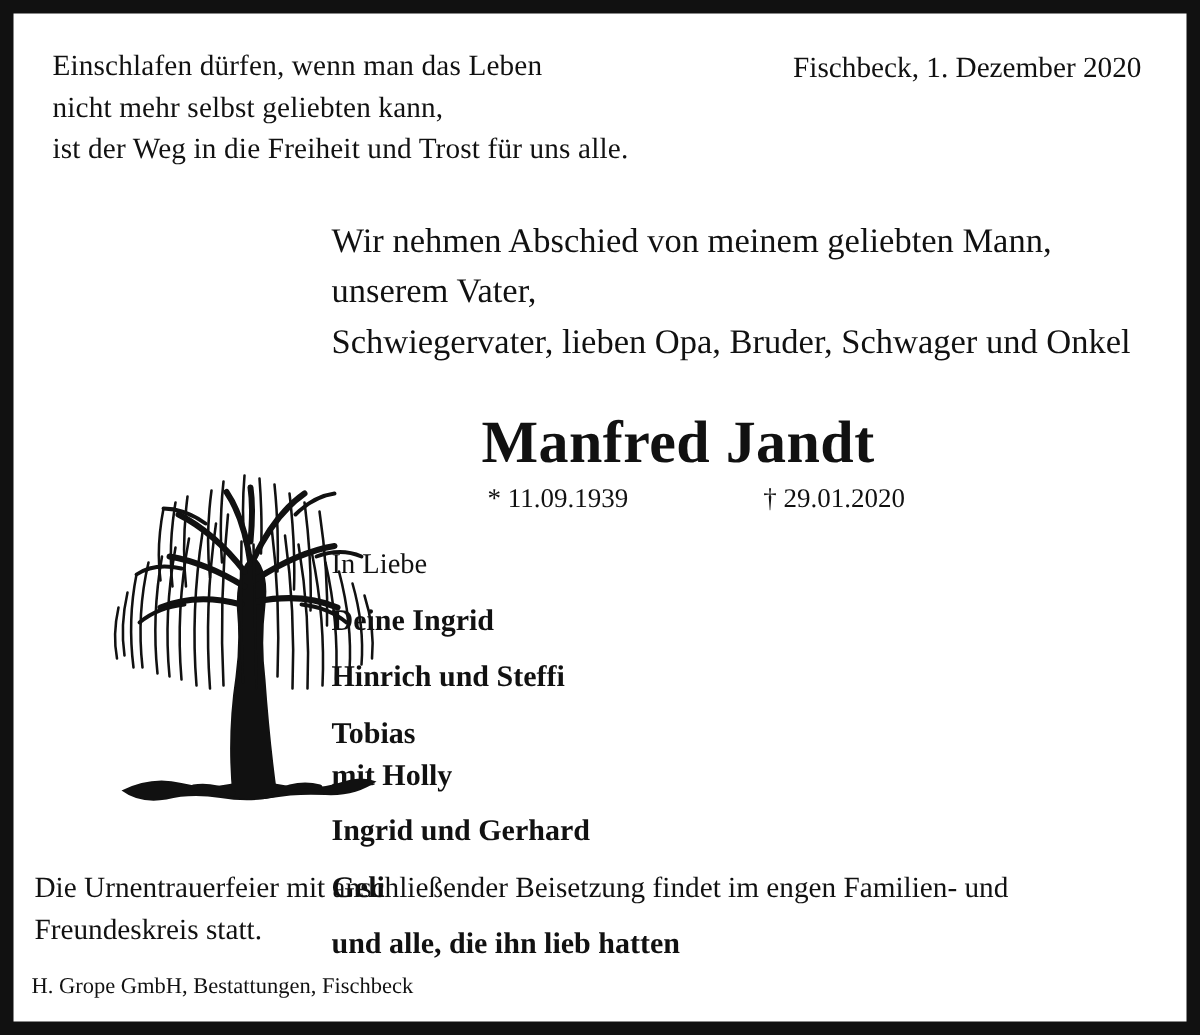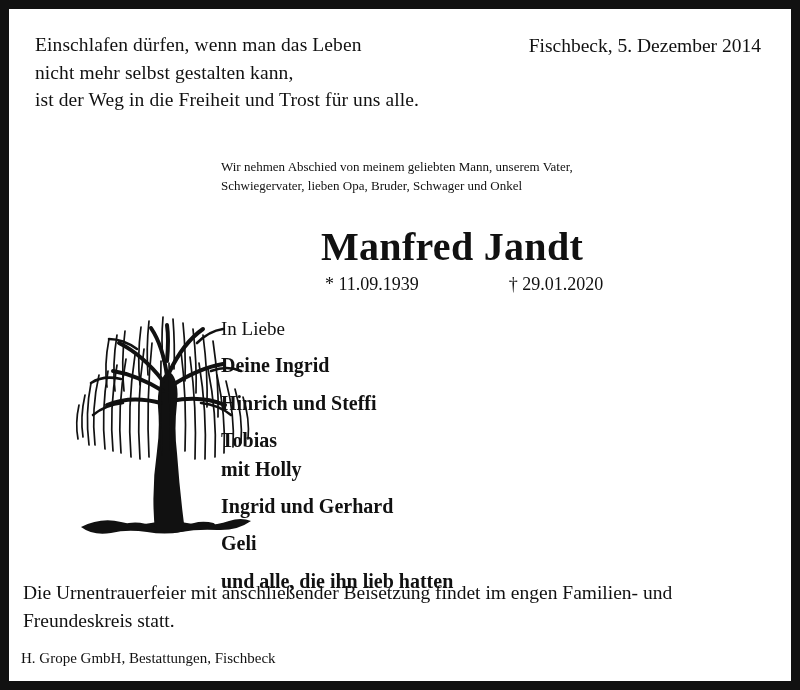--- a/index.html
+++ b/index.html
@@ -39,23 +39,23 @@
   .place-date {
     font-size: 19.5px;
     line-height: 1.42;
     white-space: nowrap;
     padding-top: 1px;
     padding-right: 4px;
   }
 
   
   .announcement {
-    margin-top: 44px;
+    margin-top: 30px;
     margin-left: 186px;
-    font-size: 13px;
+    font-size: 23px;
     line-height: 1.45;
     white-space: pre-line;
   }
 
   
   .name-block {
     margin-top: 30px;
     margin-left: 186px;
   }
   .deceased-name {
@@ -126,23 +126,23 @@
     line-height: 1.3;
   }
 </style>
 </head>
 <body>
 
 <div class="obituary">
 
   <div class="top-row">
     <div class="poem">Einschlafen dürfen, wenn man das Leben
-nicht mehr selbst gestalten kann,
+nicht mehr selbst geliebten kann,
 ist der Weg in die Freiheit und Trost für uns alle.</div>
-    <div class="place-date">Fischbeck, 5. Dezember 2014</div>
+    <div class="place-date">Fischbeck, 1. Dezember 2020</div>
   </div>
 
   <div class="announcement">Wir nehmen Abschied von meinem geliebten Mann, unserem Vater,
 Schwiegervater, lieben Opa, Bruder, Schwager und Onkel</div>
 
   <div class="name-block">
     <div class="deceased-name">Manfred Jandt</div>
     <div class="life-dates">
       <span class="d">* 11.09.1939</span>
       <span class="d">† 29.01.2020</span>

